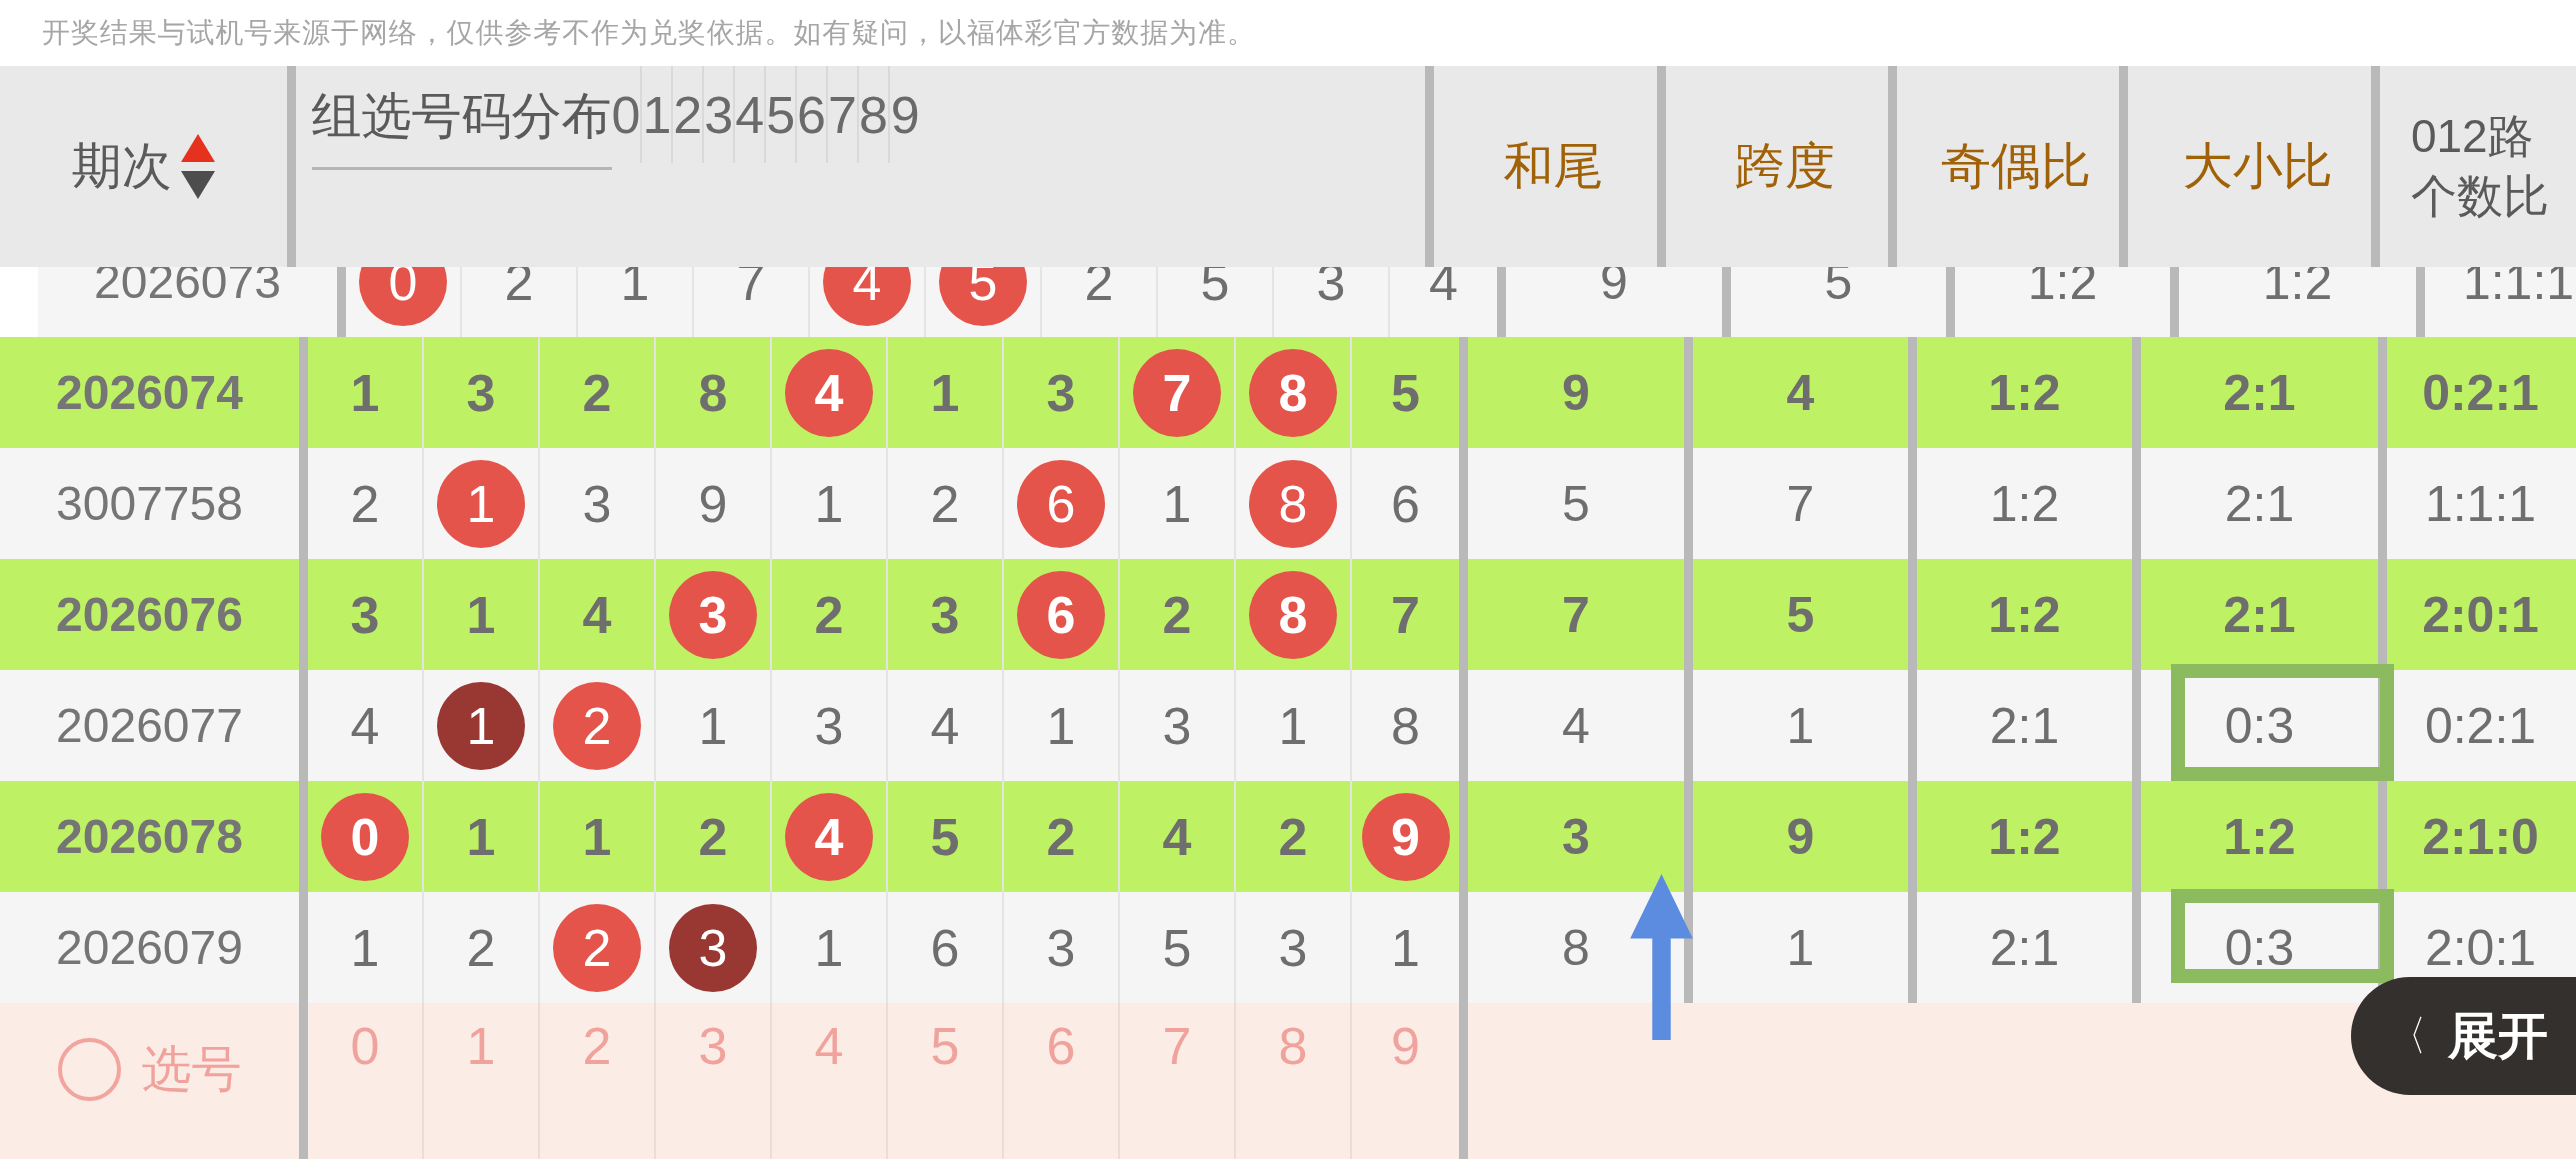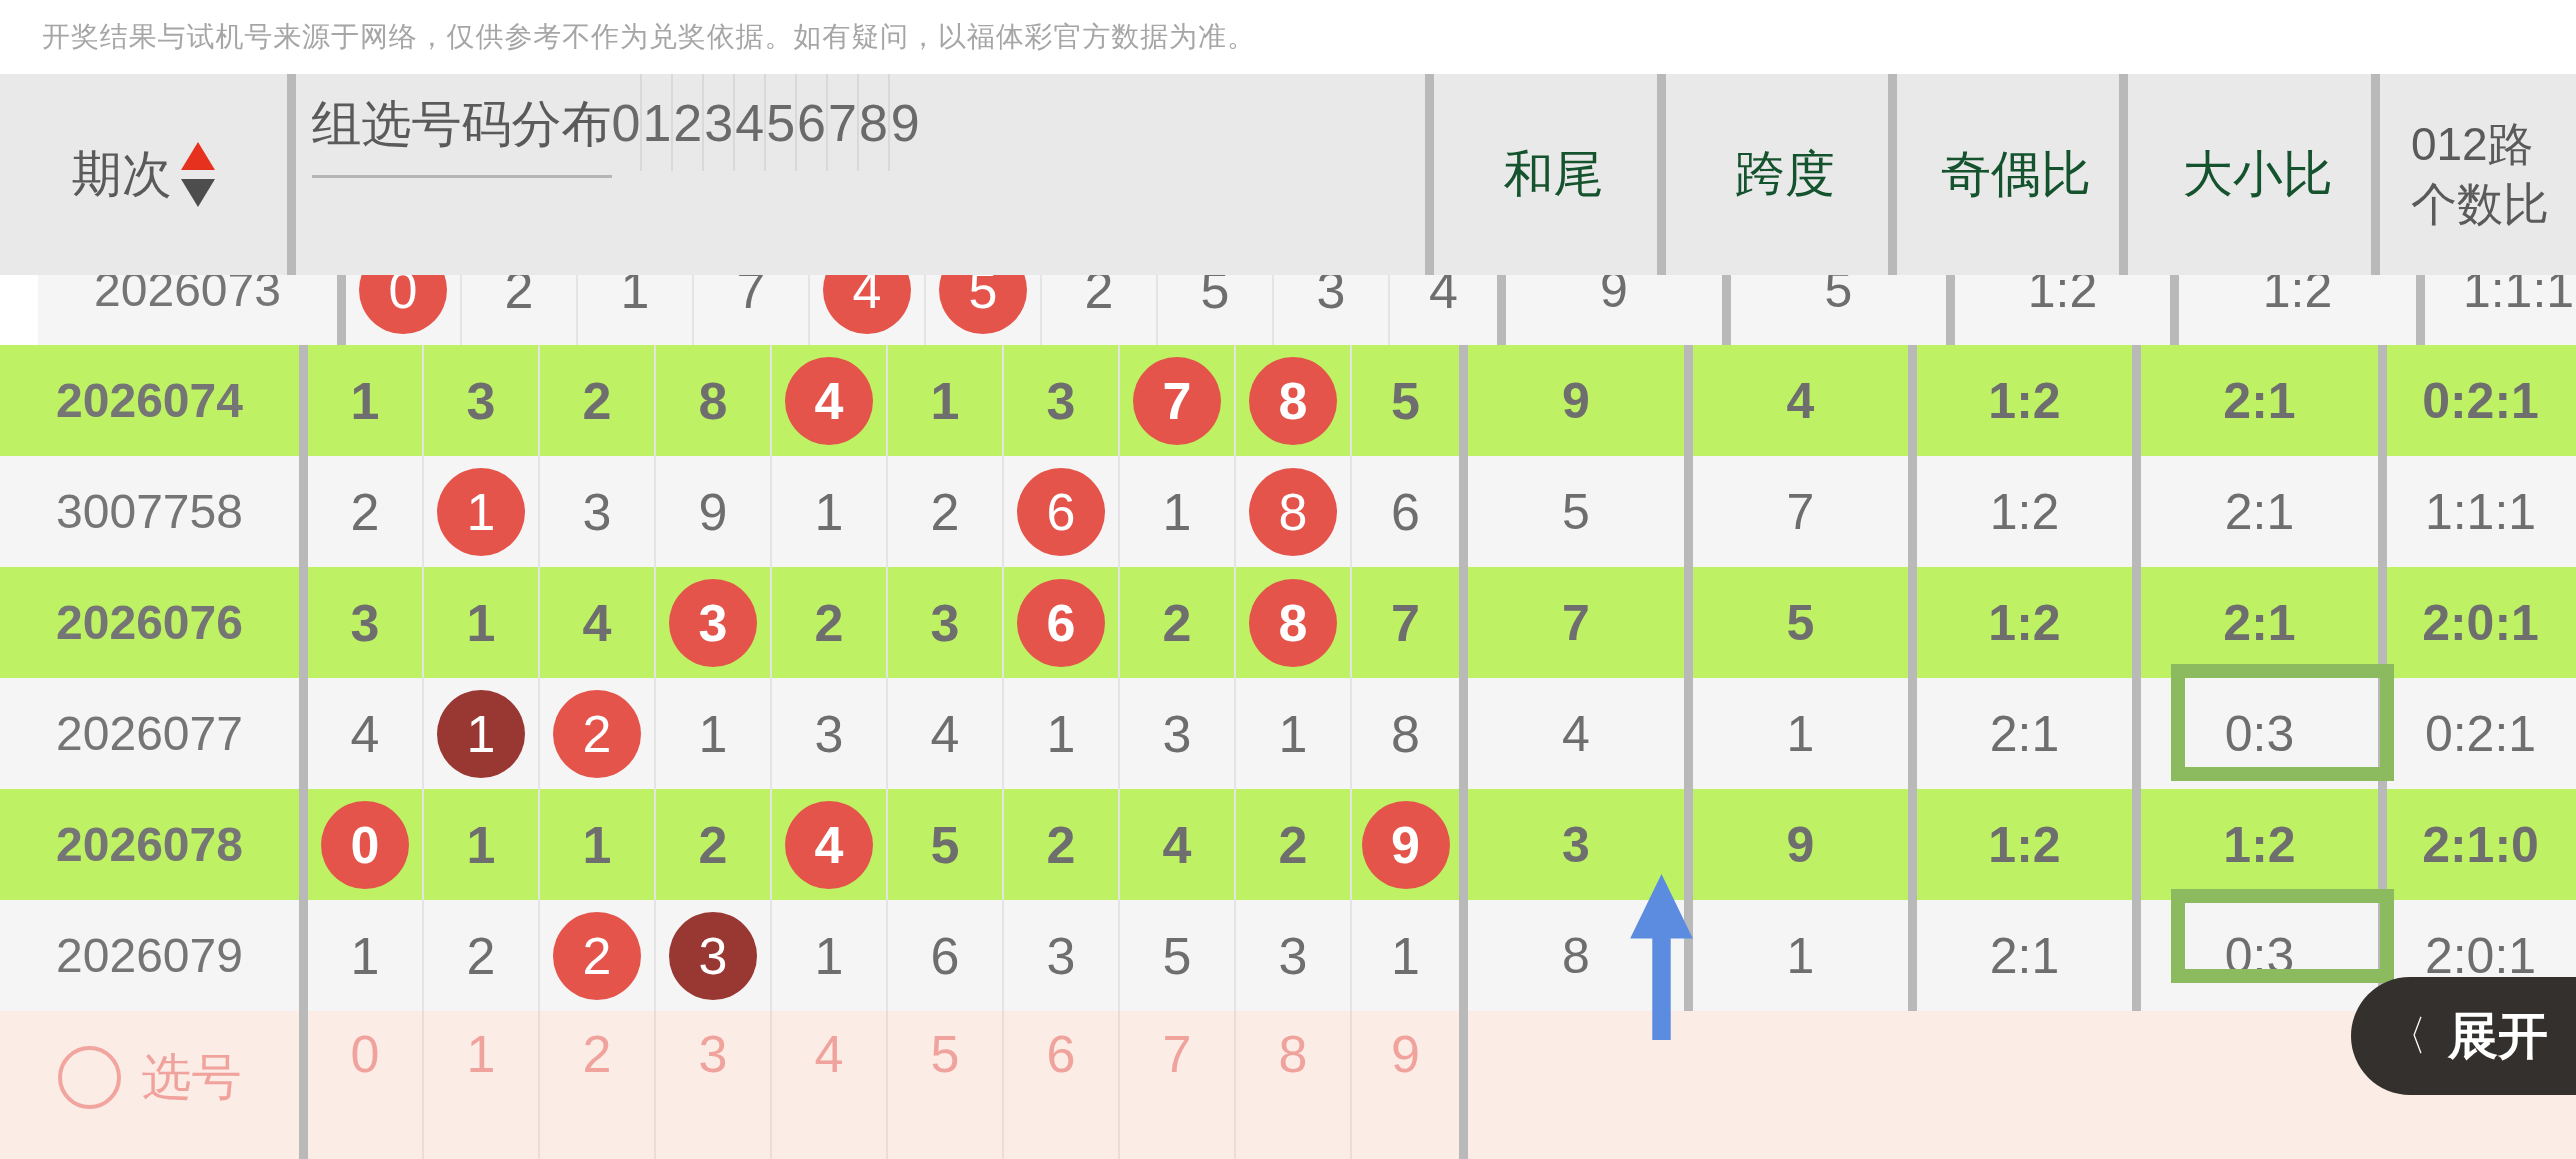--- a/index.html
+++ b/index.html
@@ -1,20 +1,20 @@
 <!DOCTYPE html>
 <html style="font-size:14.7px"><head>
 <meta charset="utf-8">
 <style>
   html,body{margin:0;padding:0;background:#fff;}
   #app{position:relative;width:2576px;height:1159px;overflow:hidden;background:#fff;
        font-family:"Liberation Sans","DejaVu Sans",sans-serif;}
 
   
-  .disclaimer{height:74px;display:flex;align-items:center;padding-left:42px;
+  .disclaimer{height:66px;display:flex;align-items:center;padding-left:42px;
               font-size:28px;color:#a6a6a6;letter-spacing:0.9px;background:#fff;}
 
   
   .grid-row{display:grid;
     grid-template-columns:308px repeat(10,116px) 225px 224px 224px 246px 187px;}
   .grid-row > div{box-sizing:border-box;}
 
   
   .thead{display:flex;height:201px;background:#e9e9e9;gap:16px;}
   .thead > div{box-sizing:border-box;}
@@ -25,21 +25,21 @@
           border-bottom:28.5px solid #e6311e;}
   .tri-down{width:0;height:0;border-left:17.5px solid transparent;border-right:17.5px solid transparent;
           border-top:28.5px solid #4d4d4d;}
   .h-group{width:1171px;border-right:9.2px solid #b9b9b9;display:flex;flex-direction:row;}
   .h-group-title{height:101px;display:flex;align-items:center;justify-content:center;
                  font-size:50px;color:#5a5a5a;border-bottom:3.7px solid #b5b5b5;}
   .h-digits{height:97px;display:grid;grid-template-columns:repeat(10,1fr);}
   .digit-h{display:flex;align-items:center;justify-content:center;font-size:52px;color:#6a6a6a;
            border-right:2.8px solid #d9d9d9;box-sizing:border-box;}
   .digit-h:last-child{border-right:none;}
-  .h-col{display:flex;align-items:center;justify-content:center;font-size:50px;color:#14532d;
+  .h-col{display:flex;align-items:center;justify-content:center;font-size:50px;color:#a16207;
          border-right:9.2px solid #b9b9b9;}
   .w-hewei{width:225px;} .w-kuadu{width:224px;} .w-jiou{width:224px;} .w-daxiao{width:246px;}
   .h-col-last{width:187px;display:flex;flex-direction:column;justify-content:center;
               padding-left:14.7px;font-size:46px;color:#5a5a5a;line-height:1.3;border-right:none;}
 
   
   .drow{height:111px;}
   .drow.odd{background:#f5f5f5;}
   .drow.even{background:#bef264;font-weight:bold;}
   .rowclip{height:70px;overflow:hidden;margin-left:38px;}

